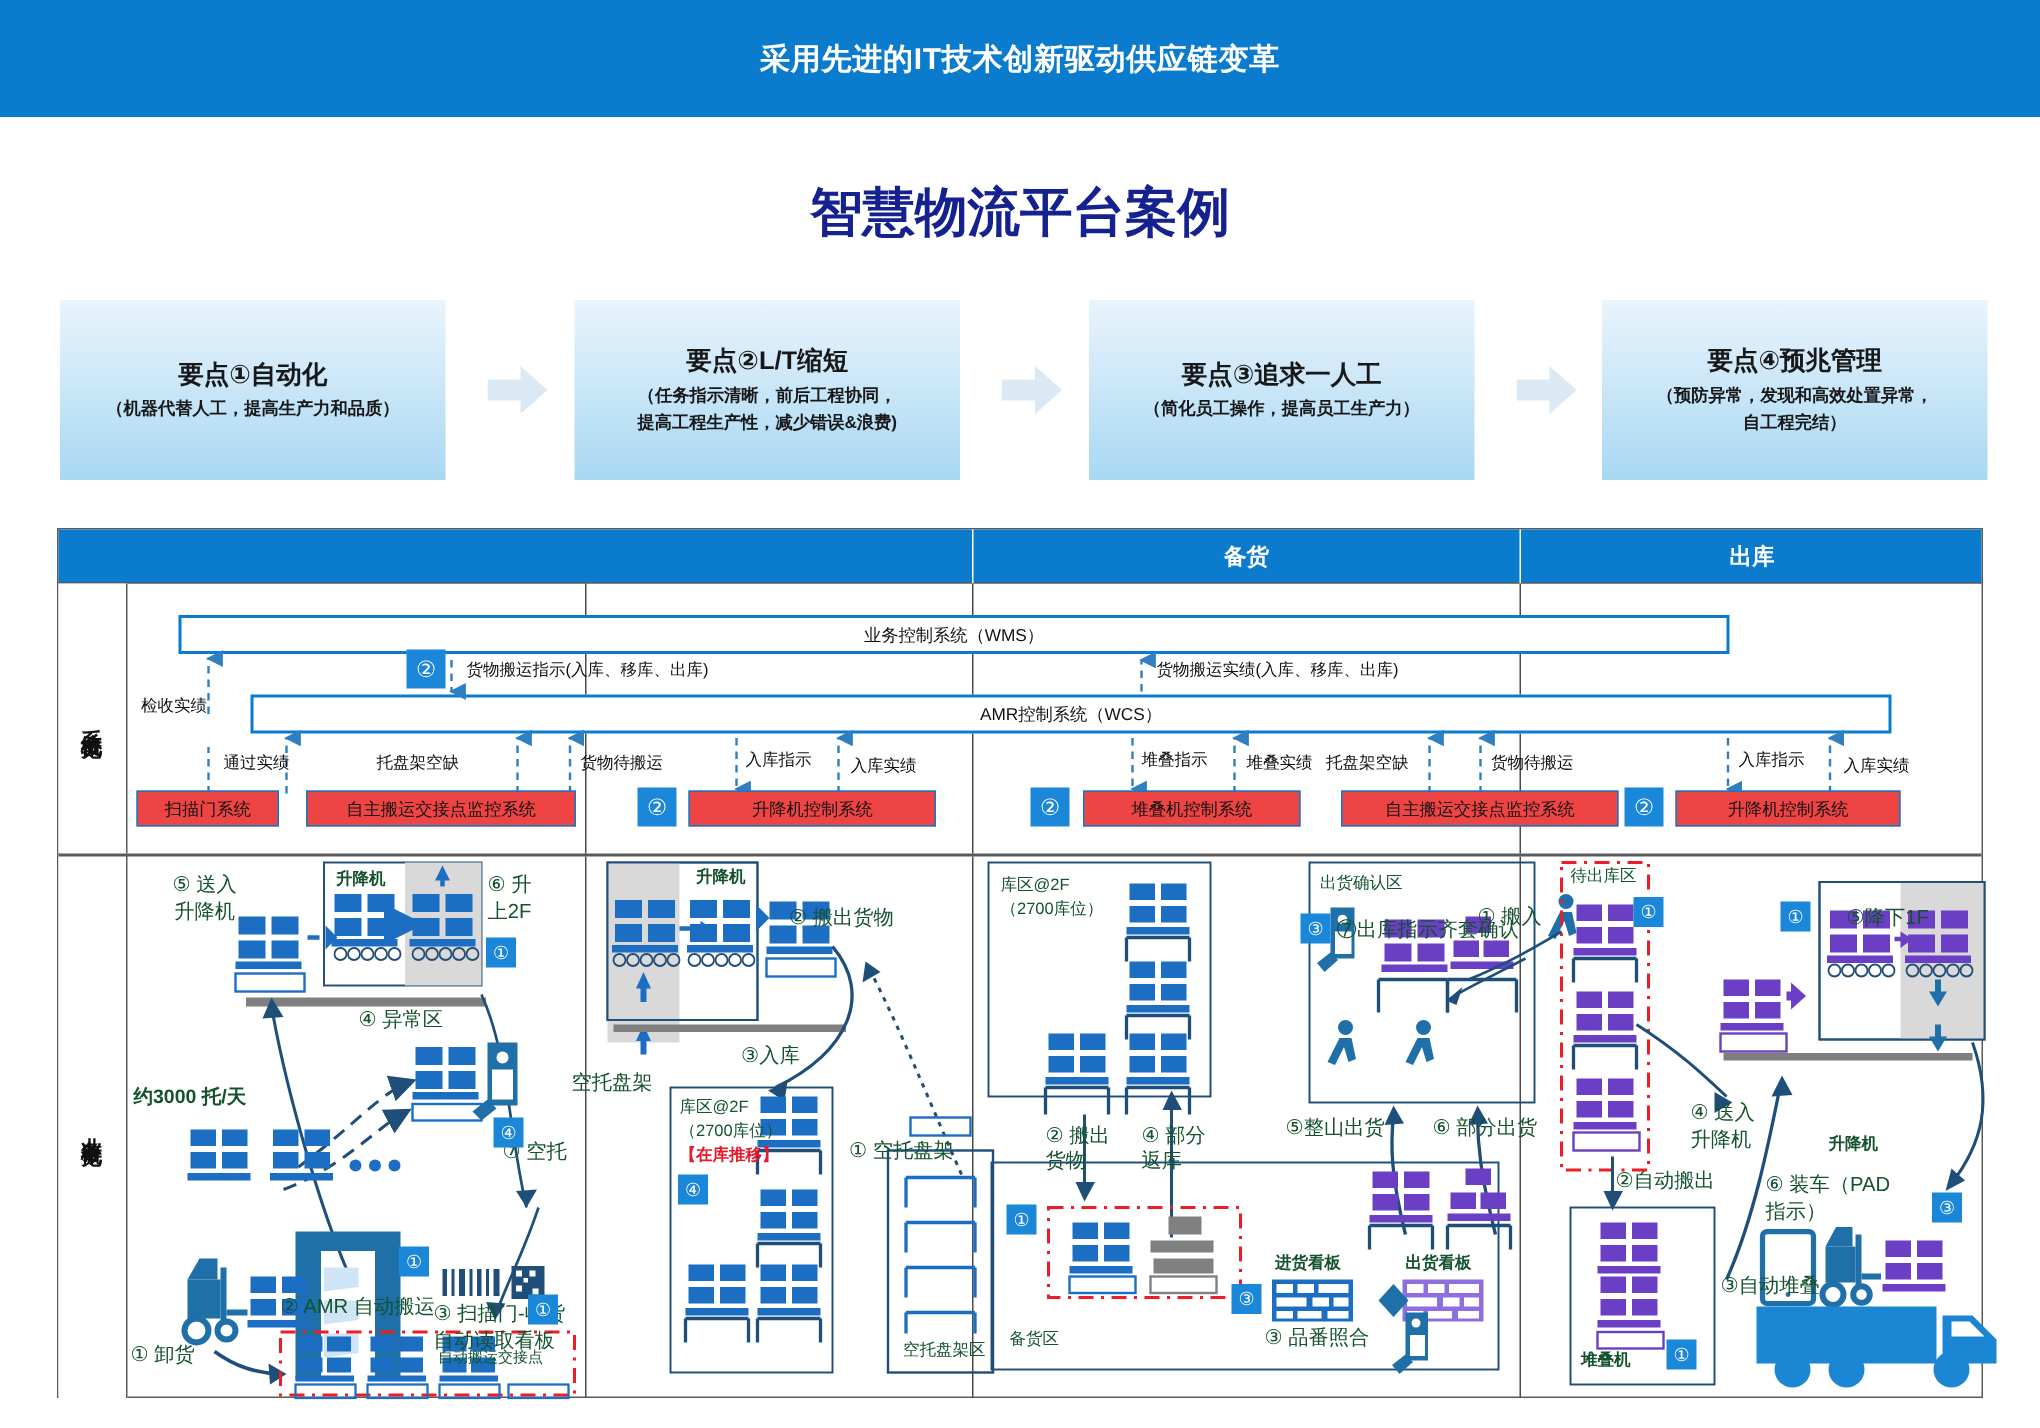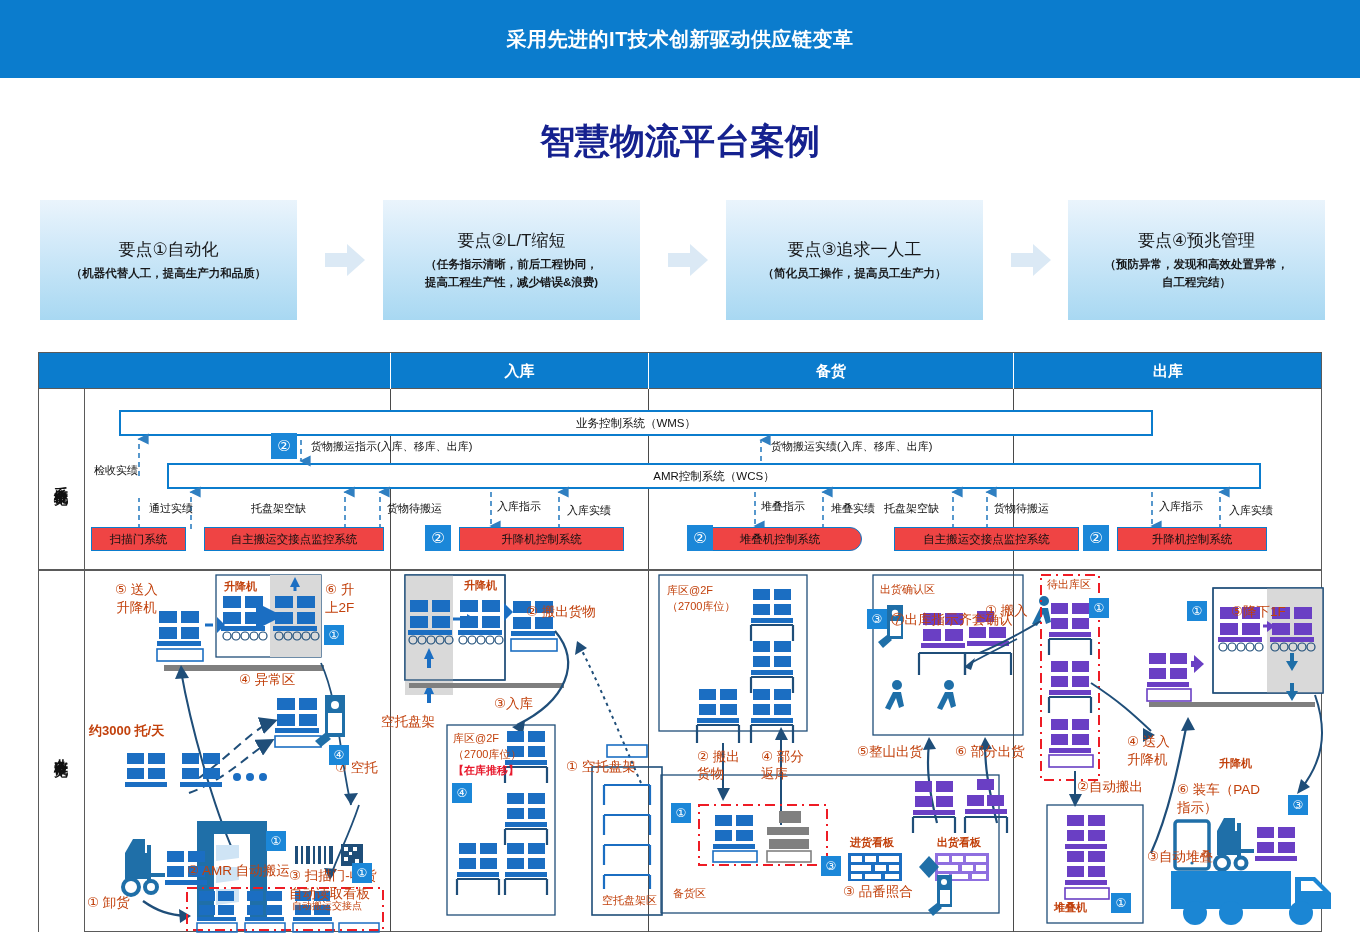--- a/index.html
+++ b/index.html
@@ -33,21 +33,21 @@
   
   #keypoints {
     position:absolute; left:40px; top:200px; width:1285px; height:120px;
   }
   .kp-box {
     position:absolute; top:0; height:120px;
     background:linear-gradient(to bottom,#eaf4fc 0%,#d3eaf9 35%,#a8d8f2 100%);
     display:flex; flex-direction:column; align-items:center; justify-content:center;
     padding:6px 8px;
   }
-  .kp-title { font-size:17px; font-weight:normal; color:#17181a; margin-bottom:4px; }
+  .kp-title { font-size:17px; font-weight:bold; color:#17181a; margin-bottom:4px; }
   .kp-sub   { font-size:11.5px; font-weight:bold; color:#17181a; line-height:1.55; text-align:center; }
   .kp-arrow {
     position:absolute; top:44px; width:40px; height:32px;
     color:#dbe9f5;
   }
   .kp-arrow svg { display:block; }
 
   
   #matrix {
     position:absolute; left:38px; top:352px; width:1284px; height:580px;
@@ -102,21 +102,21 @@
   }
   .badge {
     position:absolute; background:#1b87d8; color:#fff;
     font-size:12px; display:flex; align-items:center; justify-content:center;
     width:20px; height:20px;
   }
   .badge.big { width:26px; height:26px; font-size:15px; }
 
   
   .svgflow { position:absolute; left:0; top:0; overflow:visible; }
-  .artlabel { position:absolute; font-size:11px; color:#c2410c; white-space:nowrap; line-height:1.3; }
+  .artlabel { position:absolute; font-size:11px; color:#14532d; white-space:nowrap; line-height:1.3; }
   .artlabel.b { font-weight:bold; }
   .artlabel.red { color:#e8192c; font-weight:bold; }
   .artlabel.big { font-size:13.5px; }
 </style>
 </head>
 <body>
 
 <div id="banner">
   <div id="banner-title">采用先进的IT技术创新驱动供应链变革</div>
 </div>
@@ -159,23 +159,20 @@
   <div class="kp-box" style="left:1028px; width:257px;">
     <div class="kp-title">要点④预兆管理</div>
     <div class="kp-sub" style="white-space:pre-line;">（预防异常，发现和高效处置异常，
 自工程完结）</div>
   </div>
 </div>
 
 <div id="matrix">
 
   <div id="matrix-head">
-    <div class="head-cell" style="left:351px; width:258px;">
-      <span>入库</span>
-      </div>
     <div class="head-cell" style="left:609px; width:365px;">
       <span>备货</span>
       </div>
     <div class="head-cell" style="left:974px; width:309px;">
       <span>出库</span>
       </div>
   </div>
 
   <div class="rowlabel" id="row-sys">
     <span>系统概览</span>
@@ -253,21 +250,21 @@
 
     <div class="sysbox" style="left:52px;  top:174px; width:95px;">
       <span>扫描门系统</span>
       </div>
     <div class="sysbox" style="left:165px; top:174px; width:180px;">
       <span>自主搬运交接点监控系统</span>
       </div>
     <div class="sysbox" style="left:420px; top:174px; width:165px;">
       <span>升降机控制系统</span>
       </div>
-    <div class="sysbox" style="left:659px; top:174px; width:164px;border-radius:12px;">
+    <div class="sysbox" style="left:683px; top:174px; width:145px;">
       <span>堆叠机控制系统</span>
       </div>
     <div class="sysbox" style="left:855px; top:174px; width:185px;">
       <span>自主搬运交接点监控系统</span>
       </div>
     <div class="sysbox" style="left:1078px; top:174px; width:150px;">
       <span>升降机控制系统</span>
       </div>
 
     <div class="badge big" style="left:232px; top:80px;">

